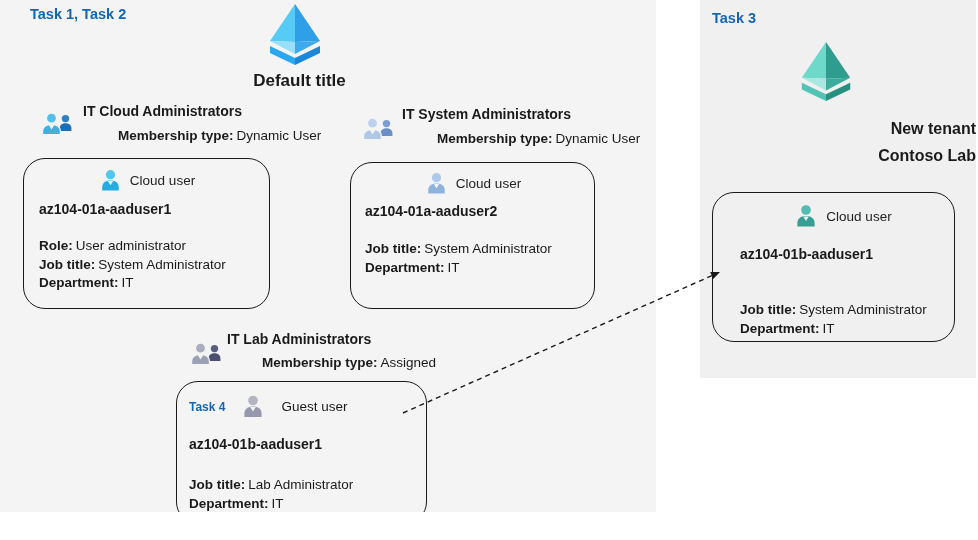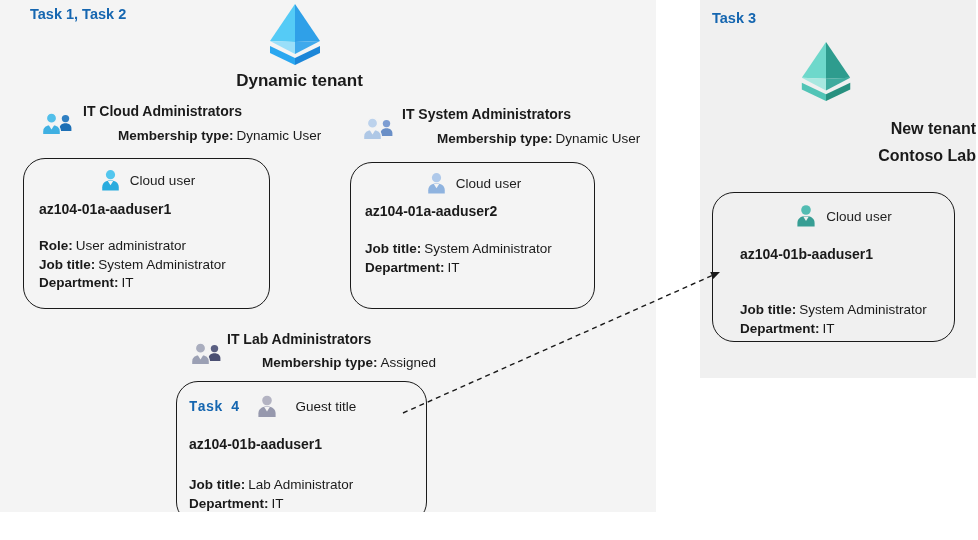--- a/index.html
+++ b/index.html
@@ -42,21 +42,21 @@
   <div class="abs" style="left:258px;top:2px;">
     <svg width="74" height="64" viewBox="0 0 64 64">
       <polygon points="32,2 7,39 32,40" fill="#55CBF6"></polygon>
       <polygon points="32,2 57,39 32,40" fill="#2FA0E8"></polygon>
       <polygon points="7,39 32,52 32,40" fill="#9ADFF9"></polygon>
       <polygon points="57,39 32,52 32,40" fill="#3FA9EC"></polygon>
       <polygon points="7,44 32,56 32,63 7,51" fill="#2AA7F0"></polygon>
       <polygon points="57,44 32,56 32,63 57,51" fill="#1C86D8"></polygon>
     </svg>
   </div>
-  <div class="abs tenant-title" style="left:227px;top:71px;width:145px;">Dynamic tenant</div>
+  <div class="abs tenant-title" style="left:227px;top:71px;width:145px;">Default title</div>
 
   <div class="abs" style="left:40px;top:110px;">
     <svg width="34" height="28" viewBox="0 0 34 28">
       <circle cx="25.5" cy="8.6" r="3.7" fill="#2F7FC2"></circle>
       <path d="M25.5,13.2 c-3.8,0 -5.9,2.1 -5.9,5.2 v2.6 h11.8 v-2.6 c0,-3.1 -2.1,-5.2 -5.9,-5.2 z" fill="#1C6FB5"></path>
       <circle cx="11.5" cy="8.2" r="5.1" fill="#52BFEA" stroke="#f4f4f4" stroke-width="1.4"></circle>
       <path d="M11.5,14.2 c-5.8,0 -9,2.9 -9,7.2 v3.2 h18 v-3.2 c0,-4.3 -3.2,-7.2 -9,-7.2 z" fill="#3FB0E2" stroke="#f4f4f4" stroke-width="1.4"></path>
       <polygon points="8.7,14.9 11.5,19.5 14.3,14.9" fill="#f4f4f4"></polygon>
     </svg>
   </div>
@@ -121,27 +121,27 @@
     </div>
     <div class="user-name" style="left:14px;top:40px;">az104-01a-aaduser2</div>
     <div class="attrs" style="left:14px;top:77px;">
       <div><b>Job title:</b><span>System Administrator</span></div>
       <div><b>Department:</b><span>IT</span></div>
     </div>
   </div>
 
   <div class="card" style="left:176px;top:381px;width:249px;height:141px;">
     <div class="guest-header" style="left:12px;top:11px;">
-      <span class="task-label" style="font-size:14px;font-family:Liberation Mono, monospace;">Task 4</span>
+      <span class="task-label" style="font-size:12px;">Task 4</span>
       <svg width="26" height="27" viewBox="0 0 26 26">
         <circle cx="13" cy="7" r="4.8" fill="#B3B3C2"></circle>
         <path d="M13,13 c-5.4,0 -8.6,2.7 -8.6,7 v3.4 h17.2 v-3.4 c0,-4.3 -3.2,-7 -8.6,-7 z" fill="#9698AD"></path>
         <polygon points="10.2,13.6 13,18 15.8,13.6" fill="#f4f4f4"></polygon>
       </svg>
-      <span class="type-label" style="font-size:13.5px;">Guest title</span>
+      <span class="type-label" style="font-size:13.5px;">Guest user</span>
     </div>
     <div class="user-name" style="left:12px;top:54px;">az104-01b-aaduser1</div>
     <div class="attrs" style="left:12px;top:94px;">
       <div><b>Job title:</b><span>Lab Administrator</span></div>
       <div><b>Department:</b><span>IT</span></div>
     </div>
   </div>
 
   <div class="abs" style="left:791px;top:40px;">
     <svg width="70" height="62" viewBox="0 0 64 64">

